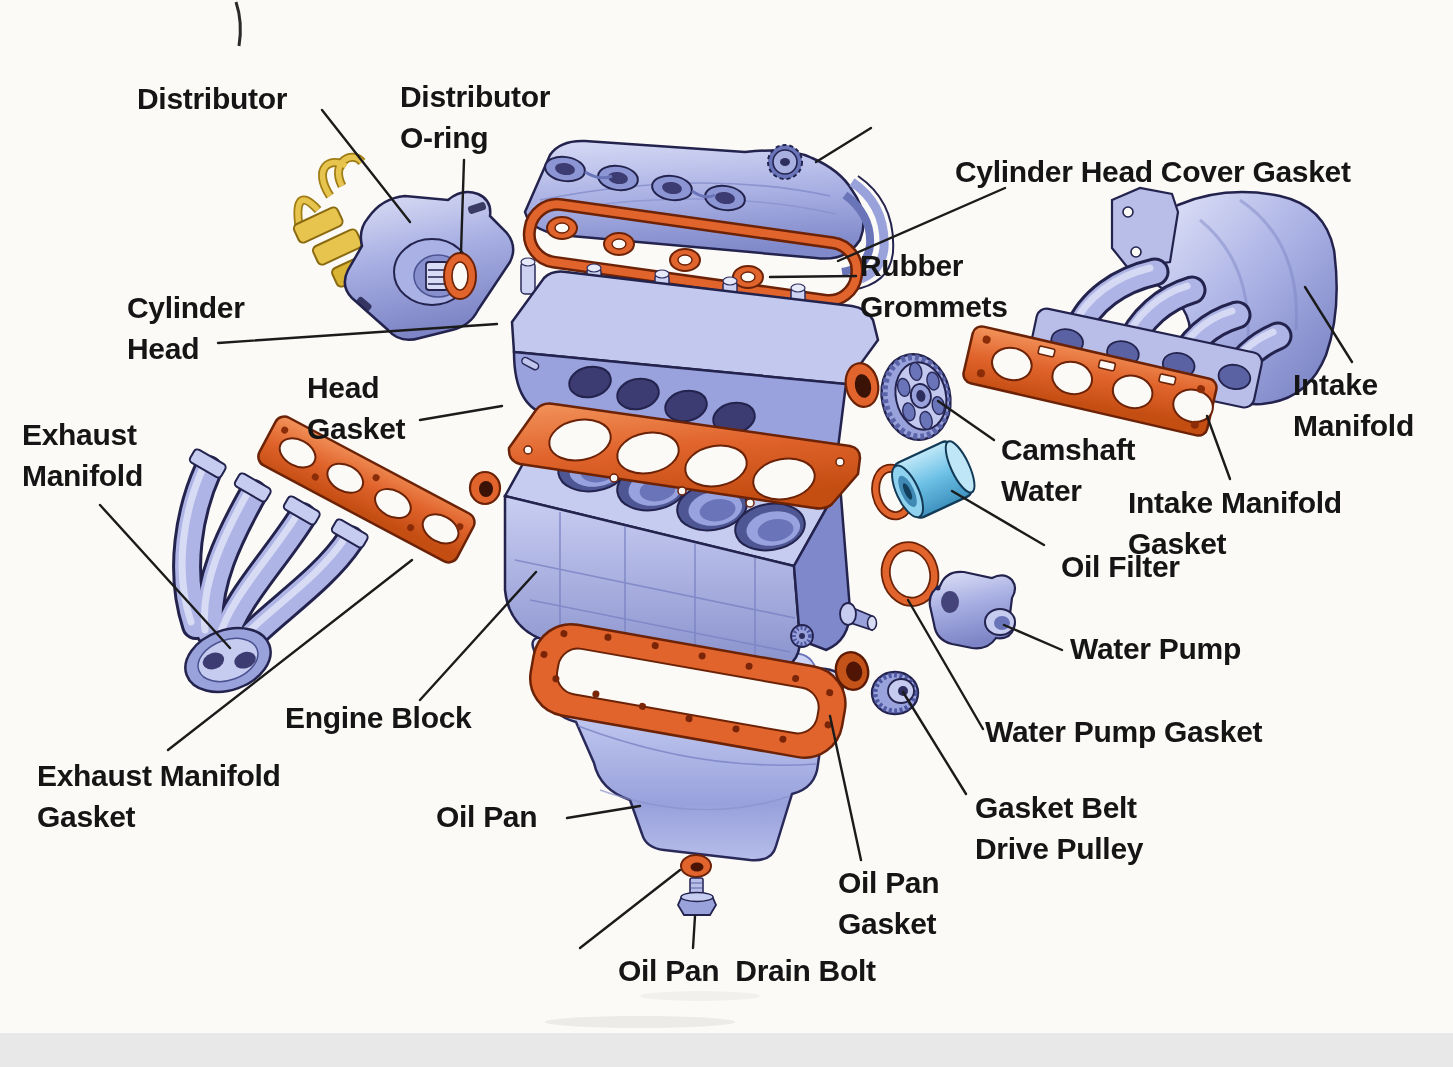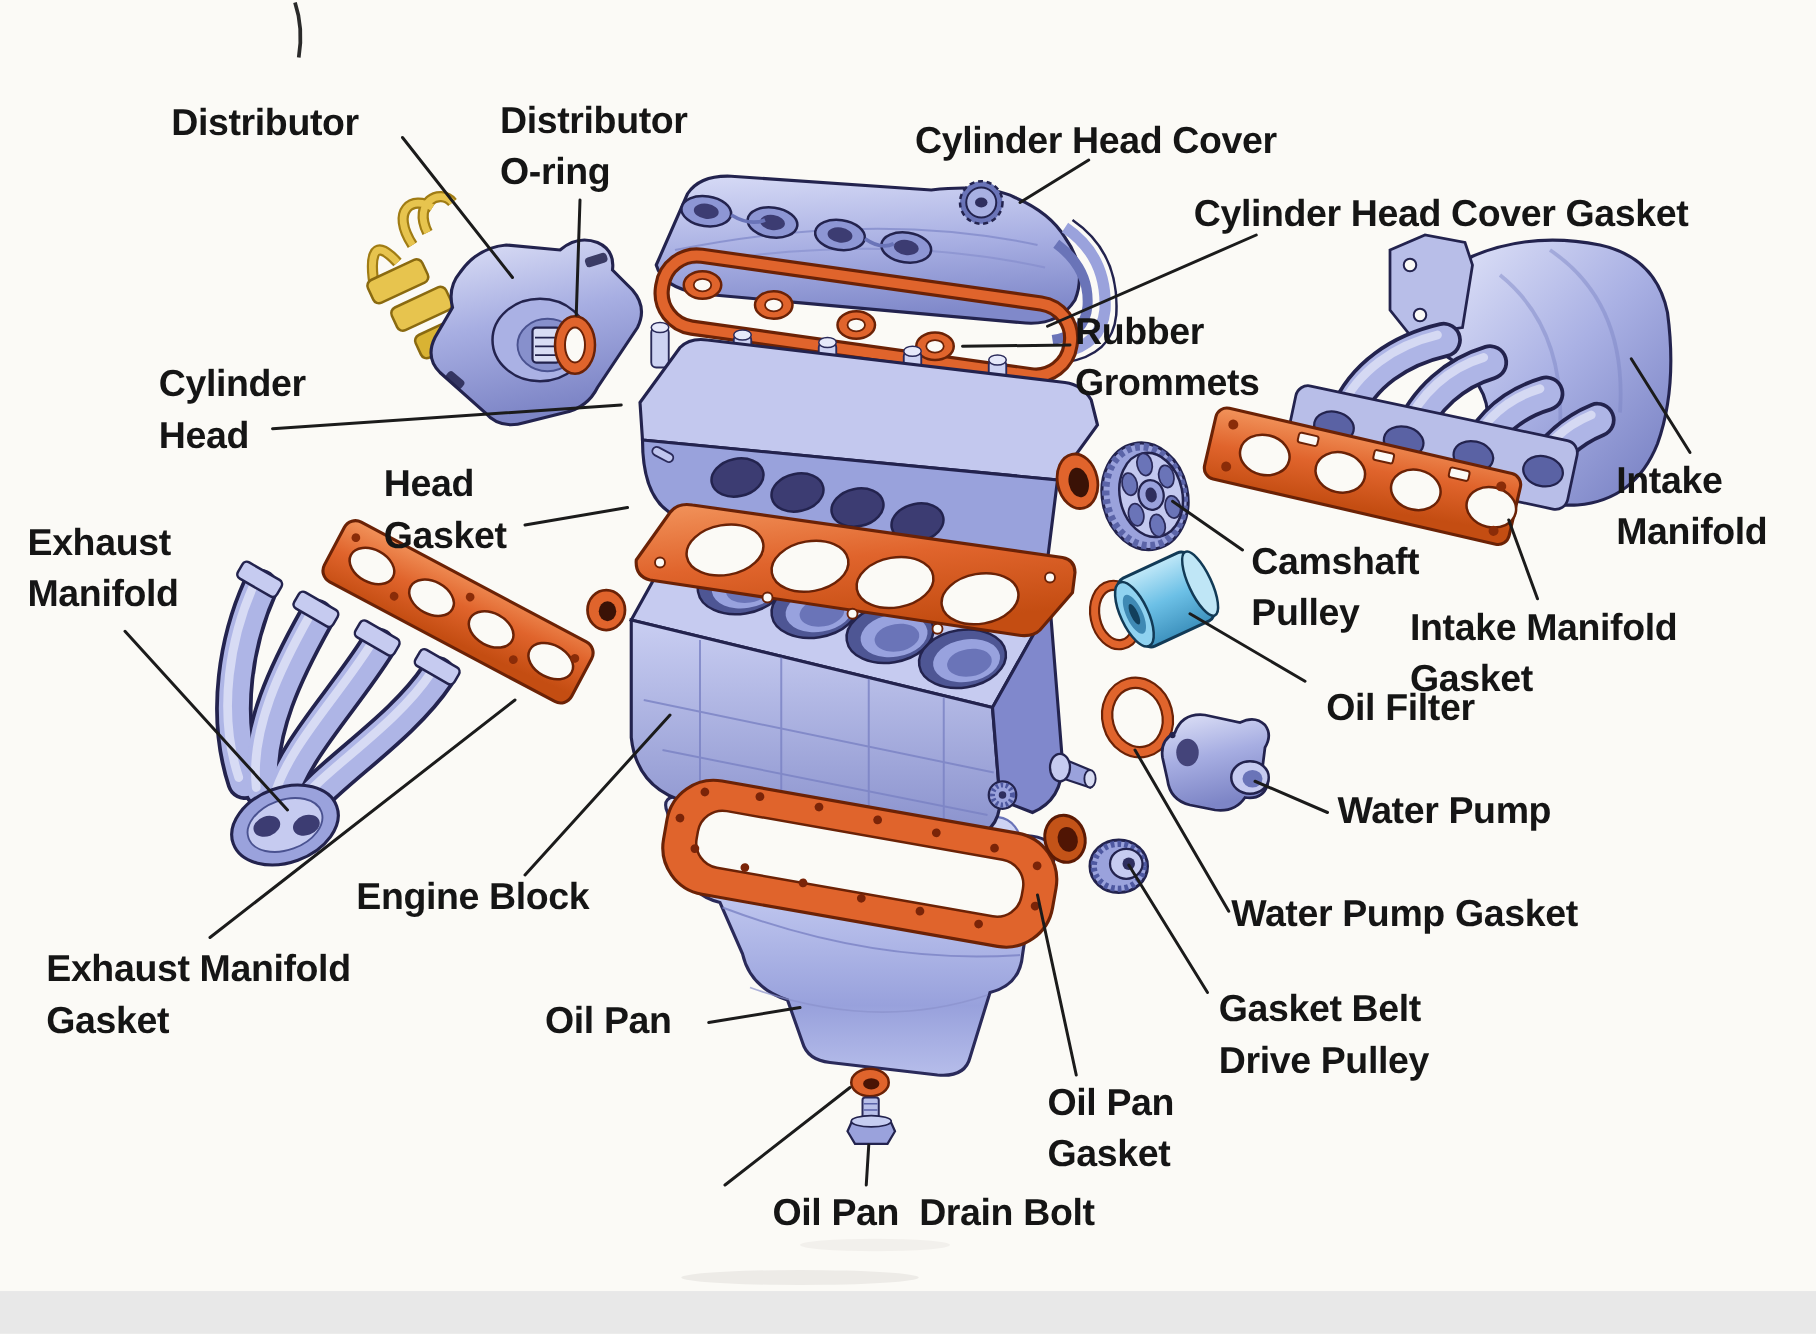--- a/index.html
+++ b/index.html
@@ -486,34 +486,33 @@
     <line x1="903" y1="692" x2="966" y2="794"></line>
     <line x1="830" y1="716" x2="861" y2="860"></line>
     <line x1="580" y1="948" x2="680" y2="870"></line>
     <line x1="695" y1="916" x2="693" y2="948"></line>
   </g>
 </svg>
 
 <div class="lbl" style="left:137px;top:78px">Distributor</div>
 <div class="lbl" style="left:400px;top:76px">Distributor
 O-ring</div>
-<div class="lbl" style="left:732px;top:92px">Cylinder Head Cover</div>
 <div class="lbl" style="left:955px;top:151px">Cylinder Head Cover Gasket</div>
 <div class="lbl" style="left:860px;top:245px">Rubber
 Grommets</div>
 <div class="lbl" style="left:127px;top:287px">Cylinder
 Head</div>
 <div class="lbl" style="left:307px;top:367px">Head
 Gasket</div>
 <div class="lbl" style="left:22px;top:414px">Exhaust
 Manifold</div>
 <div class="lbl" style="left:1293px;top:364px">Intake
 Manifold</div>
 <div class="lbl" style="left:1001px;top:429px">Camshaft
-Pulley</div>
+Water</div>
 <div class="lbl" style="left:1128px;top:482px">Intake Manifold
 Gasket</div>
 <div class="lbl" style="left:1061px;top:546px">Oil Filter</div>
 <div class="lbl" style="left:285px;top:697px">Engine Block</div>
 <div class="lbl" style="left:1070px;top:628px">Water Pump</div>
 <div class="lbl" style="left:985px;top:711px">Water Pump Gasket</div>
 <div class="lbl" style="left:37px;top:755px">Exhaust Manifold
 Gasket</div>
 <div class="lbl" style="left:436px;top:796px">Oil Pan</div>
 <div class="lbl" style="left:975px;top:787px">Gasket Belt

